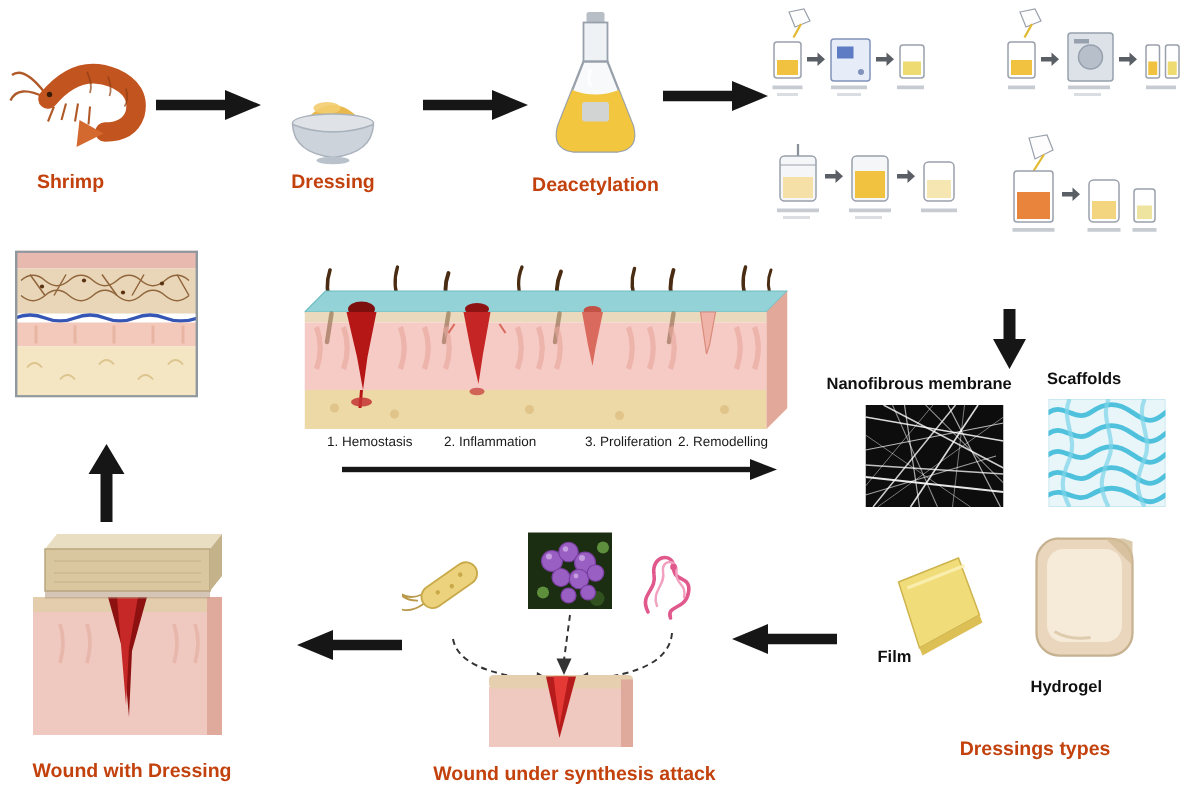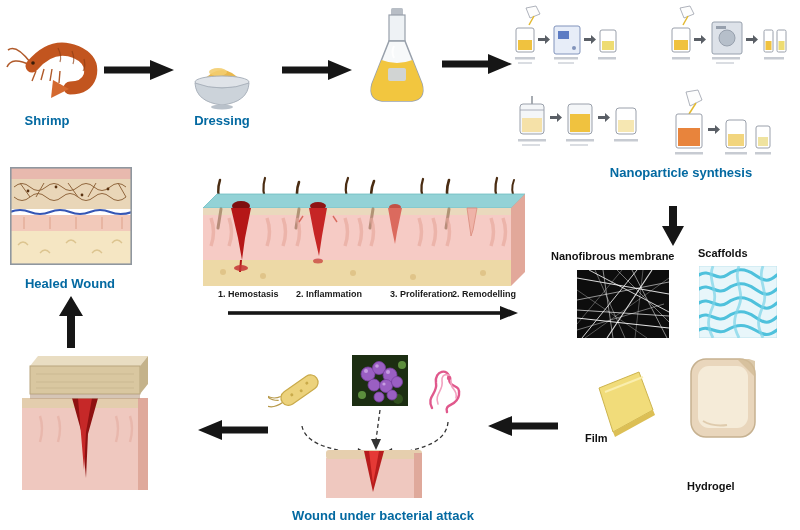--- a/index.html
+++ b/index.html
@@ -1,21 +1,21 @@
 <!DOCTYPE html>
 <html><head>
 <meta charset="utf-8">
 <style>
   * { margin:0; padding:0; box-sizing:border-box; }
   body { font-family:"Liberation Sans", sans-serif; background:#ffffff; }
   .canvas { position:relative; width:800px; height:530px; background:#ffffff; overflow:hidden; }
   .abs { position:absolute; }
-  .node-label { position:absolute; font-weight:700; font-size:13px; color:#0369a1; text-align:center; line-height:1.1; }
+  .node-label { position:absolute; font-weight:700; font-size:13px; color:#c2410c; text-align:center; line-height:1.1; }
   .sub-label  { position:absolute; font-weight:700; font-size:11px; color:#101010; text-align:left; }
-  .stage-label{ position:absolute; font-weight:700; font-size:9px; color:#1a1a1a; white-space:nowrap; }
+  .stage-label{ position:absolute; font-weight:400; font-size:9px; color:#1a1a1a; white-space:nowrap; }
   svg { display:block; }
 </style>
 </head>
 <body>
 
 <div class="canvas">
 
   <svg class="abs" style="left:6px;top:36px" width="92" height="66" viewBox="0 0 92 66">
     <path d="M24,26 Q10,8 2,14" stroke="#b05a2a" stroke-width="1.6" fill="none"></path>
     <path d="M24,29 Q6,20 1,31" stroke="#b05a2a" stroke-width="1.6" fill="none"></path>
@@ -45,20 +45,21 @@
   </svg>
 
   <svg class="abs" style="left:362px;top:6px" width="70" height="104" viewBox="0 0 70 104">
     <rect x="29" y="2" width="12" height="8" rx="1.5" fill="#b8bec6"></rect>
     <rect x="27" y="9" width="16" height="26" fill="#eef2f5" stroke="#98a0ab" stroke-width="1.2"></rect>
     <path d="M27,35 L10,78 Q6,93 20,95 L50,95 Q64,93 60,78 L43,35 Z" fill="#f7f9fa" stroke="#98a0ab" stroke-width="1.5"></path>
     <path d="M19.5,54 L10,78 Q6,93 20,95 L50,95 Q64,93 60,78 L50.5,54 Q35,60 19.5,54 Z" fill="#f2c63f"></path>
     <rect x="26" y="62" width="18" height="13" rx="2" fill="#cfd5db" opacity="0.95"></rect>
     <path d="M32,40 Q29,46 32,52" stroke="#ffffff" stroke-width="2" fill="none" opacity="0.8"></path>
   </svg>
+  <div class="node-label" style="left:337px;top:116px;width:120px">Deacetylation</div>
 
   <svg class="abs" style="left:442px;top:52px" width="72" height="24" viewBox="0 0 72 24">
     <polygon points="0,8.5 46,8.5 46,2 70,12 46,22 46,15.5 0,15.5" fill="#161616"></polygon>
   </svg>
 
   <svg class="abs" style="left:512px;top:4px" width="285" height="160" viewBox="0 0 285 160">
 
     <g>
       <polygon points="14,4 24,2 28,10 18,14" fill="#fdfdfd" stroke="#9aa0ab" stroke-width="0.8"></polygon>
       <line x1="22" y1="12" x2="17" y2="21" stroke="#e3b92f" stroke-width="1.5"></line>
@@ -124,21 +125,20 @@
       <polygon points="38,38 45,38 45,35 50,39.5 45,44 45,41 38,41" fill="#5a5f66"></polygon>
       <rect x="56" y="30" width="20" height="28" rx="3" fill="#ffffff" stroke="#9aa0ab"></rect>
       <rect x="58" y="44" width="16" height="12" fill="#f2d57e"></rect>
       <rect x="86" y="36" width="14" height="22" rx="2" fill="#ffffff" stroke="#9aa0ab"></rect>
       <rect x="88" y="47" width="10" height="9" fill="#efe3a0"></rect>
       <rect x="5" y="62" width="28" height="2.5" fill="#c7cbd2"></rect>
       <rect x="55" y="62" width="22" height="2.5" fill="#c7cbd2"></rect>
       <rect x="85" y="62" width="16" height="2.5" fill="#c7cbd2"></rect>
     </g>
   </svg>
-  <div class="node-label" style="left:581px;top:166px;width:200px">Nanoparticle synthesis</div>
 
   <svg class="abs" style="left:660px;top:206px" width="26" height="42" viewBox="0 0 26 42">
     <polygon points="9,0 9,20 2,20 13,40 24,20 17,20 17,0" fill="#161616"></polygon>
   </svg>
 
   <div class="sub-label" style="left:551px;top:250px;width:140px">Nanofibrous membrane</div>
   <svg class="abs" style="left:577px;top:270px" width="92" height="68" viewBox="0 0 92 68">
     <rect x="0" y="0" width="92" height="68" fill="#0d0d0d"></rect>
     <g stroke="#ffffff" fill="none">
       <line x1="0" y1="8" x2="92" y2="24" stroke-width="1.1" opacity="0.85"></line>
@@ -286,21 +286,20 @@
         <line x1="66" y1="50" x2="66" y2="62"></line>
         <line x1="92" y1="50" x2="92" y2="62"></line>
         <line x1="112" y1="50" x2="112" y2="62"></line>
       </g>
     <rect x="0" y="64" width="122" height="34" fill="#f5e6c3"></rect>
     <g stroke="#d9c089" stroke-width="1.3" fill="none" opacity="0.9">
       <path d="M8,78 q5,-6 10,0 M30,86 q5,-6 10,0 M56,76 q5,-6 10,0 M82,86 q5,-6 10,0 M102,76 q5,-6 10,0"></path>
     </g>
     <rect x="0.8" y="0.8" width="120.4" height="96.4" fill="none" stroke="#8f979f" stroke-width="1.6"></rect>
   </svg>
-  <div class="node-label" style="left:10px;top:277px;width:120px">Healed Wound</div>
 
   <svg class="abs" style="left:57px;top:294px" width="28" height="54" viewBox="0 0 28 54">
     <polygon points="10,54 10,22 2,22 14,2 26,22 18,22 18,54" fill="#161616"></polygon>
   </svg>
 
   <svg class="abs" style="left:20px;top:354px" width="134" height="140" viewBox="0 0 134 140">
 
     <rect x="2" y="44" width="126" height="92" fill="#efc8bf"></rect>
     <rect x="2" y="44" width="126" height="10" fill="#e3cdad"></rect>
     <rect x="118" y="44" width="10" height="92" fill="#dfa99b"></rect>
@@ -317,20 +316,21 @@
     <polygon points="10,12 120,12 128,2 18,2" fill="#e9ddc2"></polygon>
     <rect x="10" y="12" width="110" height="28" fill="#d9c7a0" stroke="#b9a67e" stroke-width="1"></rect>
     <polygon points="120,12 128,2 128,30 120,40" fill="#c4b28a"></polygon>
     <g stroke="#c8b68e" stroke-width="1" opacity="0.8">
         <line x1="16" y1="20" x2="114" y2="20"></line>
         <line x1="16" y1="28" x2="114" y2="28"></line>
         <line x1="16" y1="34" x2="114" y2="34"></line>
       </g>
     <rect x="10" y="40" width="110" height="5" fill="#b99f86" opacity="0.6"></rect>
   </svg>
+  <div class="node-label" style="left:8px;top:507px;width:160px">Wound with Dressing</div>
 
   <svg class="abs" style="left:196px;top:418px" width="72" height="24" viewBox="0 0 72 24">
     <polygon points="72,8.5 26,8.5 26,2 2,12 26,22 26,15.5 72,15.5" fill="#161616"></polygon>
   </svg>
 
   <svg class="abs" style="left:268px;top:350px" width="215" height="150" viewBox="0 0 215 150">
 
     <g transform="translate(10,46) rotate(-35)">
       <path d="M-2,4 q-9,-6 -7,-16 M2,2 q-10,-2 -12,-12 M0,8 q-12,0 -16,-8" stroke="#b89a4a" stroke-width="1.2" fill="none"></path>
       <rect x="0" y="0" width="42" height="15" rx="7.5" fill="#ecd27c" stroke="#c9aa4a" stroke-width="1.2"></rect>
@@ -380,35 +380,36 @@
     </g>
 
     <g>
       <rect x="58" y="108" width="96" height="40" fill="#efc8bf"></rect>
       <rect x="58" y="100" width="96" height="9" rx="3" fill="#e6cfae"></rect>
       <rect x="146" y="103" width="8" height="45" fill="#dfa99b"></rect>
       <path d="M96,101 L116,101 L105,142 Z" fill="#b71c1c"></path>
       <path d="M101,101 L111,101 L105,134 Z" fill="#e53935"></path>
     </g>
   </svg>
-  <div class="node-label" style="left:273px;top:509px;width:220px">Wound under bacterial attack</div>
+  <div class="node-label" style="left:273px;top:509px;width:220px">Wound under synthesis attack</div>
 
   <svg class="abs" style="left:486px;top:414px" width="72" height="24" viewBox="0 0 72 24">
     <polygon points="72,8.5 26,8.5 26,2 2,12 26,22 26,15.5 72,15.5" fill="#161616"></polygon>
   </svg>
 
   <svg class="abs" style="left:589px;top:366px" width="72" height="74" viewBox="0 0 72 74">
     <polygon points="10,22 50,6 64,44 24,66" fill="#f1dc7a" stroke="#cdb44e" stroke-width="1"></polygon>
     <polygon points="24,66 64,44 66,49 26,71" fill="#dcbf55"></polygon>
     <line x1="16" y1="26" x2="54" y2="11" stroke="#fbf0b4" stroke-width="2" opacity="0.9"></line>
   </svg>
   <div class="sub-label" style="left:585px;top:432px;width:80px">Film</div>
 
   <svg class="abs" style="left:687px;top:355px" width="72" height="88" viewBox="0 0 72 88">
     <rect x="4" y="4" width="64" height="78" rx="15" fill="#e9d6bc" stroke="#c6b190" stroke-width="1.5"></rect>
     <rect x="11" y="11" width="50" height="62" rx="11" fill="#f6ecd9" opacity="0.95"></rect>
     <polygon points="50,4 68,22 68,6 62,4" fill="#d2bb96" opacity="0.8"></polygon>
     <path d="M16,66 q10,6 24,4" stroke="#d9c3a2" stroke-width="2" fill="none" opacity="0.8"></path>
   </svg>
-  <div class="sub-label" style="left:687px;top:480px;width:80px">Hydrogel</div>
-
+  <div class="sub-label" style="left:687px;top:452px;width:80px">Hydrogel</div>
+
+  <div class="node-label" style="left:610px;top:492px;width:160px">Dressings types</div>
 
 </div>
 
 </body></html>

